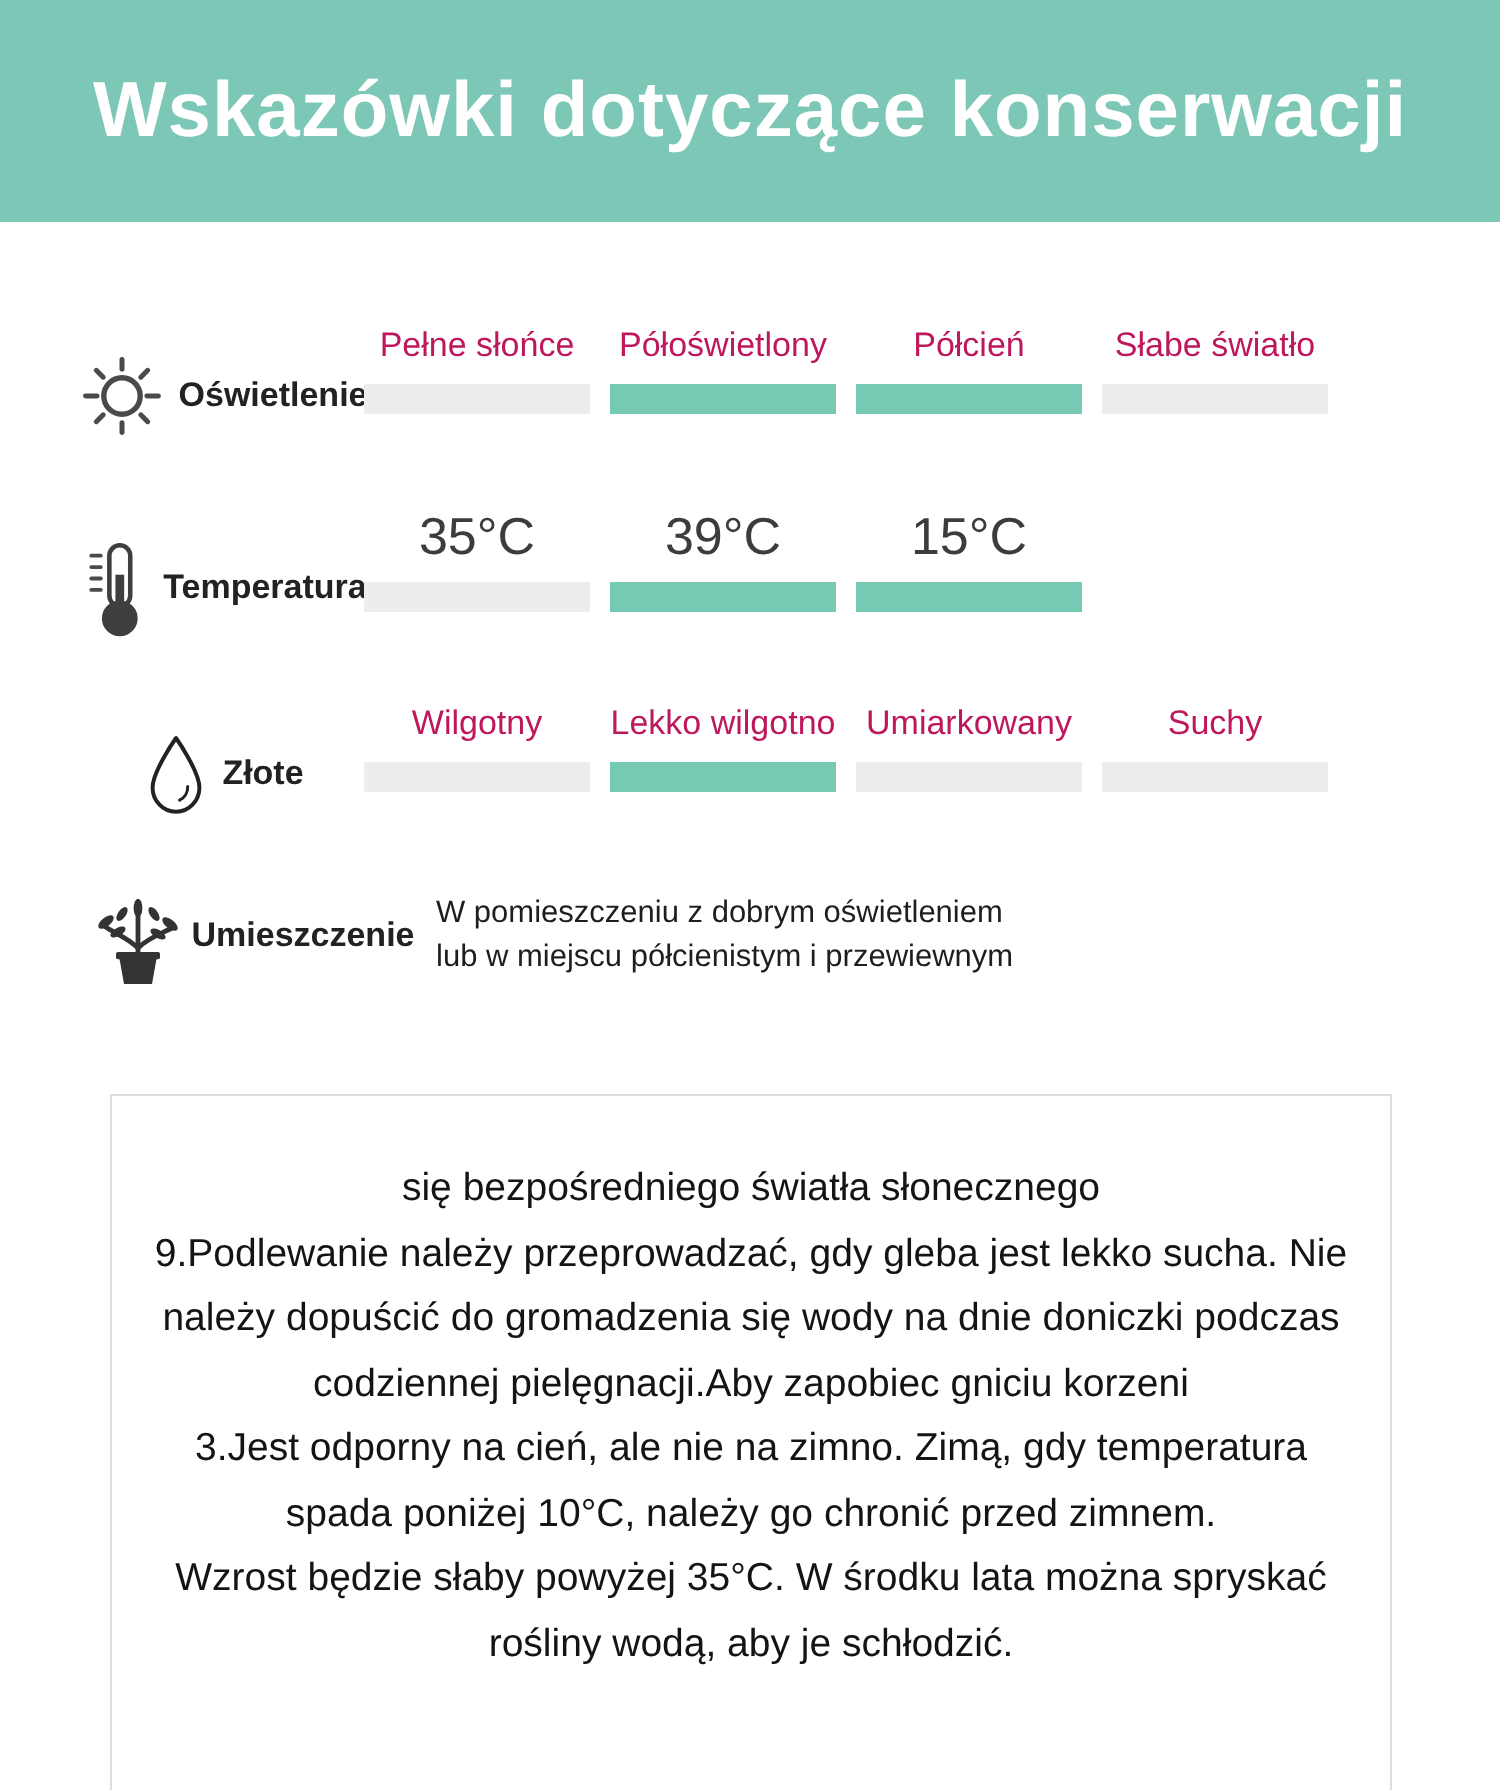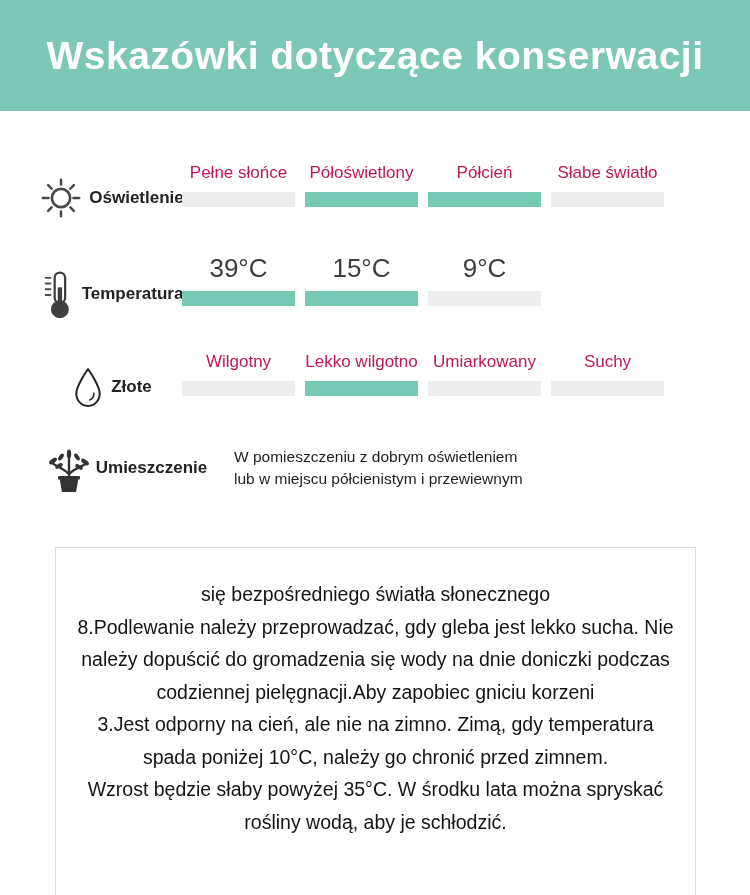--- a/index.html
+++ b/index.html
@@ -74,21 +74,21 @@
   .bar.active { background:var(--accent, #76c9b3); }
   
   .placement {
     display:flex;
     align-items:center;
     padding-left:56px;
     margin-top:0;
   }
   .placement .row-head { margin-bottom:0; }
   .placement-text {
-    margin-left:36px;
+    margin-left:20px;
     font-size:15.5px;
     line-height:22px;
     color:#1e1e1e;
   }
   
   .care-box {
     position:relative;
     margin:53px 0 0 55px;
     width:641px;
     height:500px;
@@ -164,30 +164,30 @@
           <rect x="16.5" y="3.5" width="11" height="32" rx="5.5" stroke="#3f3f3f" stroke-width="2.4" fill="#ffffff"></rect>
           <rect x="19.7" y="19" width="4.6" height="18" fill="#3f3f3f"></rect>
           <circle cx="22" cy="42" r="8.6" fill="#3f3f3f"></circle>
           <circle cx="22" cy="42" r="8.6" stroke="#3f3f3f" stroke-width="1.6"></circle>
         </svg>
       </span>
       <span class="row-label">Temperatura</span>
     </div>
     <div class="options">
       <div class="opt">
+        <div class="opt-label big">35°C</div>
+        <div class="bar"></div>
+      </div>
+      <div class="opt">
         <div class="opt-label big">39°C</div>
         <div class="bar active"></div>
       </div>
       <div class="opt">
         <div class="opt-label big">15°C</div>
         <div class="bar active"></div>
-      </div>
-      <div class="opt">
-        <div class="opt-label big">9°C</div>
-        <div class="bar"></div>
       </div>
     </div>
   </div>
 
   <div class="row">
     <div class="row-head">
       <span class="icon">
         <svg width="36" height="46" viewBox="0 0 40 48" fill="none">
           <path d="M20 4 C20 4 7 22.5 7 31.5 A13 13.5 0 0 0 33 31.5 C33 22.5 20 4 20 4 Z" stroke="#222222" stroke-width="2.2" stroke-linejoin="round"></path>
           <path d="M26.5 31 A7.5 8 0 0 1 22 38.5" stroke="#222222" stroke-width="1.7" stroke-linecap="round"></path>
@@ -242,20 +242,20 @@
     <div class="placement-text">
       <div>W pomieszczeniu z dobrym oświetleniem</div>
       <div>lub w miejscu półcienistym i przewiewnym</div>
     </div>
   </div>
 
 </div>
 
 <div class="care-box">
   <div class="care-line">się bezpośredniego światła słonecznego</div>
-  <div class="care-line">8.Podlewanie należy przeprowadzać, gdy gleba jest lekko sucha. Nie</div>
+  <div class="care-line">9.Podlewanie należy przeprowadzać, gdy gleba jest lekko sucha. Nie</div>
   <div class="care-line">należy dopuścić do gromadzenia się wody na dnie doniczki podczas</div>
   <div class="care-line">codziennej pielęgnacji.Aby zapobiec gniciu korzeni</div>
   <div class="care-line">3.Jest odporny na cień, ale nie na zimno. Zimą, gdy temperatura</div>
   <div class="care-line">spada poniżej 10°C, należy go chronić przed zimnem.</div>
   <div class="care-line">Wzrost będzie słaby powyżej 35°C. W środku lata można spryskać</div>
   <div class="care-line">rośliny wodą, aby je schłodzić.</div>
 </div>
 
 </body></html>

